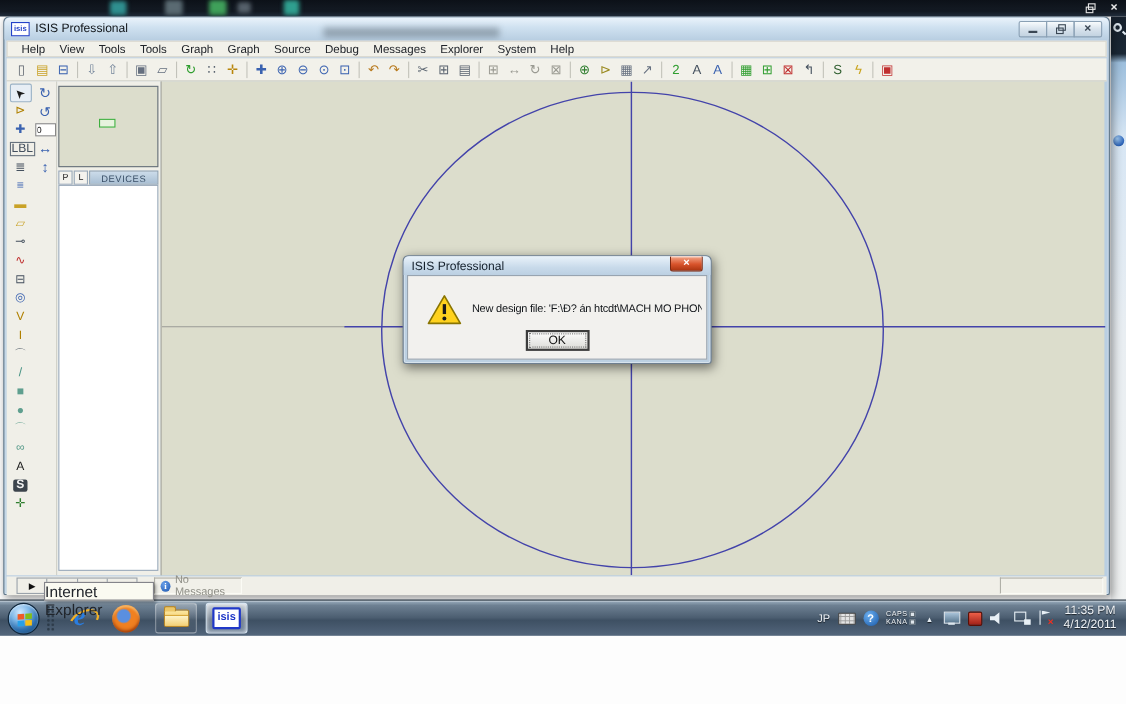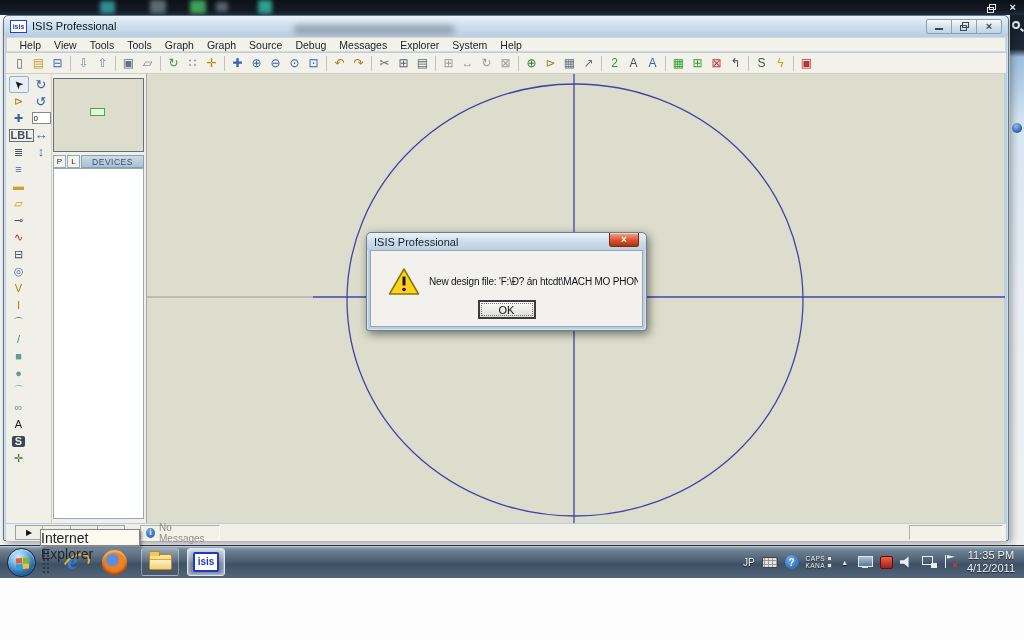--- a/index.html
+++ b/index.html
@@ -46,21 +46,21 @@
 
   .menubar{position:absolute;left:2px;top:21px;width:1000px;height:15px;background:#f2f1ea;
     border:1px solid #d9d8cf;display:flex;align-items:center;padding-left:6px;}
   .menu-item{font-size:10.5px;color:#20242a;padding:0 6.5px;cursor:default;}
 
   .toolbar{position:absolute;left:2px;top:37px;width:1000px;height:21px;background:#f2f1ea;
     border-bottom:1px solid #cfcfc6;display:flex;align-items:center;padding-left:4px;}
   .tb-item{width:19px;height:17px;display:grid;place-items:center;border-radius:2px;}
   .tb-item[data-kind="sep"]{width:1px;height:15px;background:#c2c2ba;margin:0 3px;border-radius:0;}
   .g{font-style:normal;font-size:12px;line-height:1;}
-  .g[data-cls="tiny"]{font-size:6px;border:1px solid #66727e;padding:0 1px;font-weight:bold;}
+  .g[data-cls="tiny"]{font-size:6px;border:1px solid #66727e;padding:0 1px;font-weight:normal;}
   .g[data-cls="badge"]{background:#3c444c;border-radius:2px;font-size:9px;font-weight:bold;padding:0 3px;line-height:11px;}
   .g[data-cls="rot"]{display:inline-block;transform:rotate(-135deg);}
 
   
   .side-toolbar{position:absolute;left:2px;top:58px;width:46px;height:449px;background:#f0efe8;border-right:1px solid #cfcfc6;}
   .mode-col{position:absolute;left:2px;top:2px;width:21px;display:flex;flex-direction:column;align-items:center;}
   .sm-item{width:20px;height:17px;display:grid;place-items:center;}
   .sm-item .g{font-size:11px;}
   .sm-item[data-kind="active"]{border:1px solid #9ab2c6;background:#e7eef5;border-radius:2px;}
   .ori-col{position:absolute;left:25px;top:2px;width:20px;display:flex;flex-direction:column;align-items:center;}

